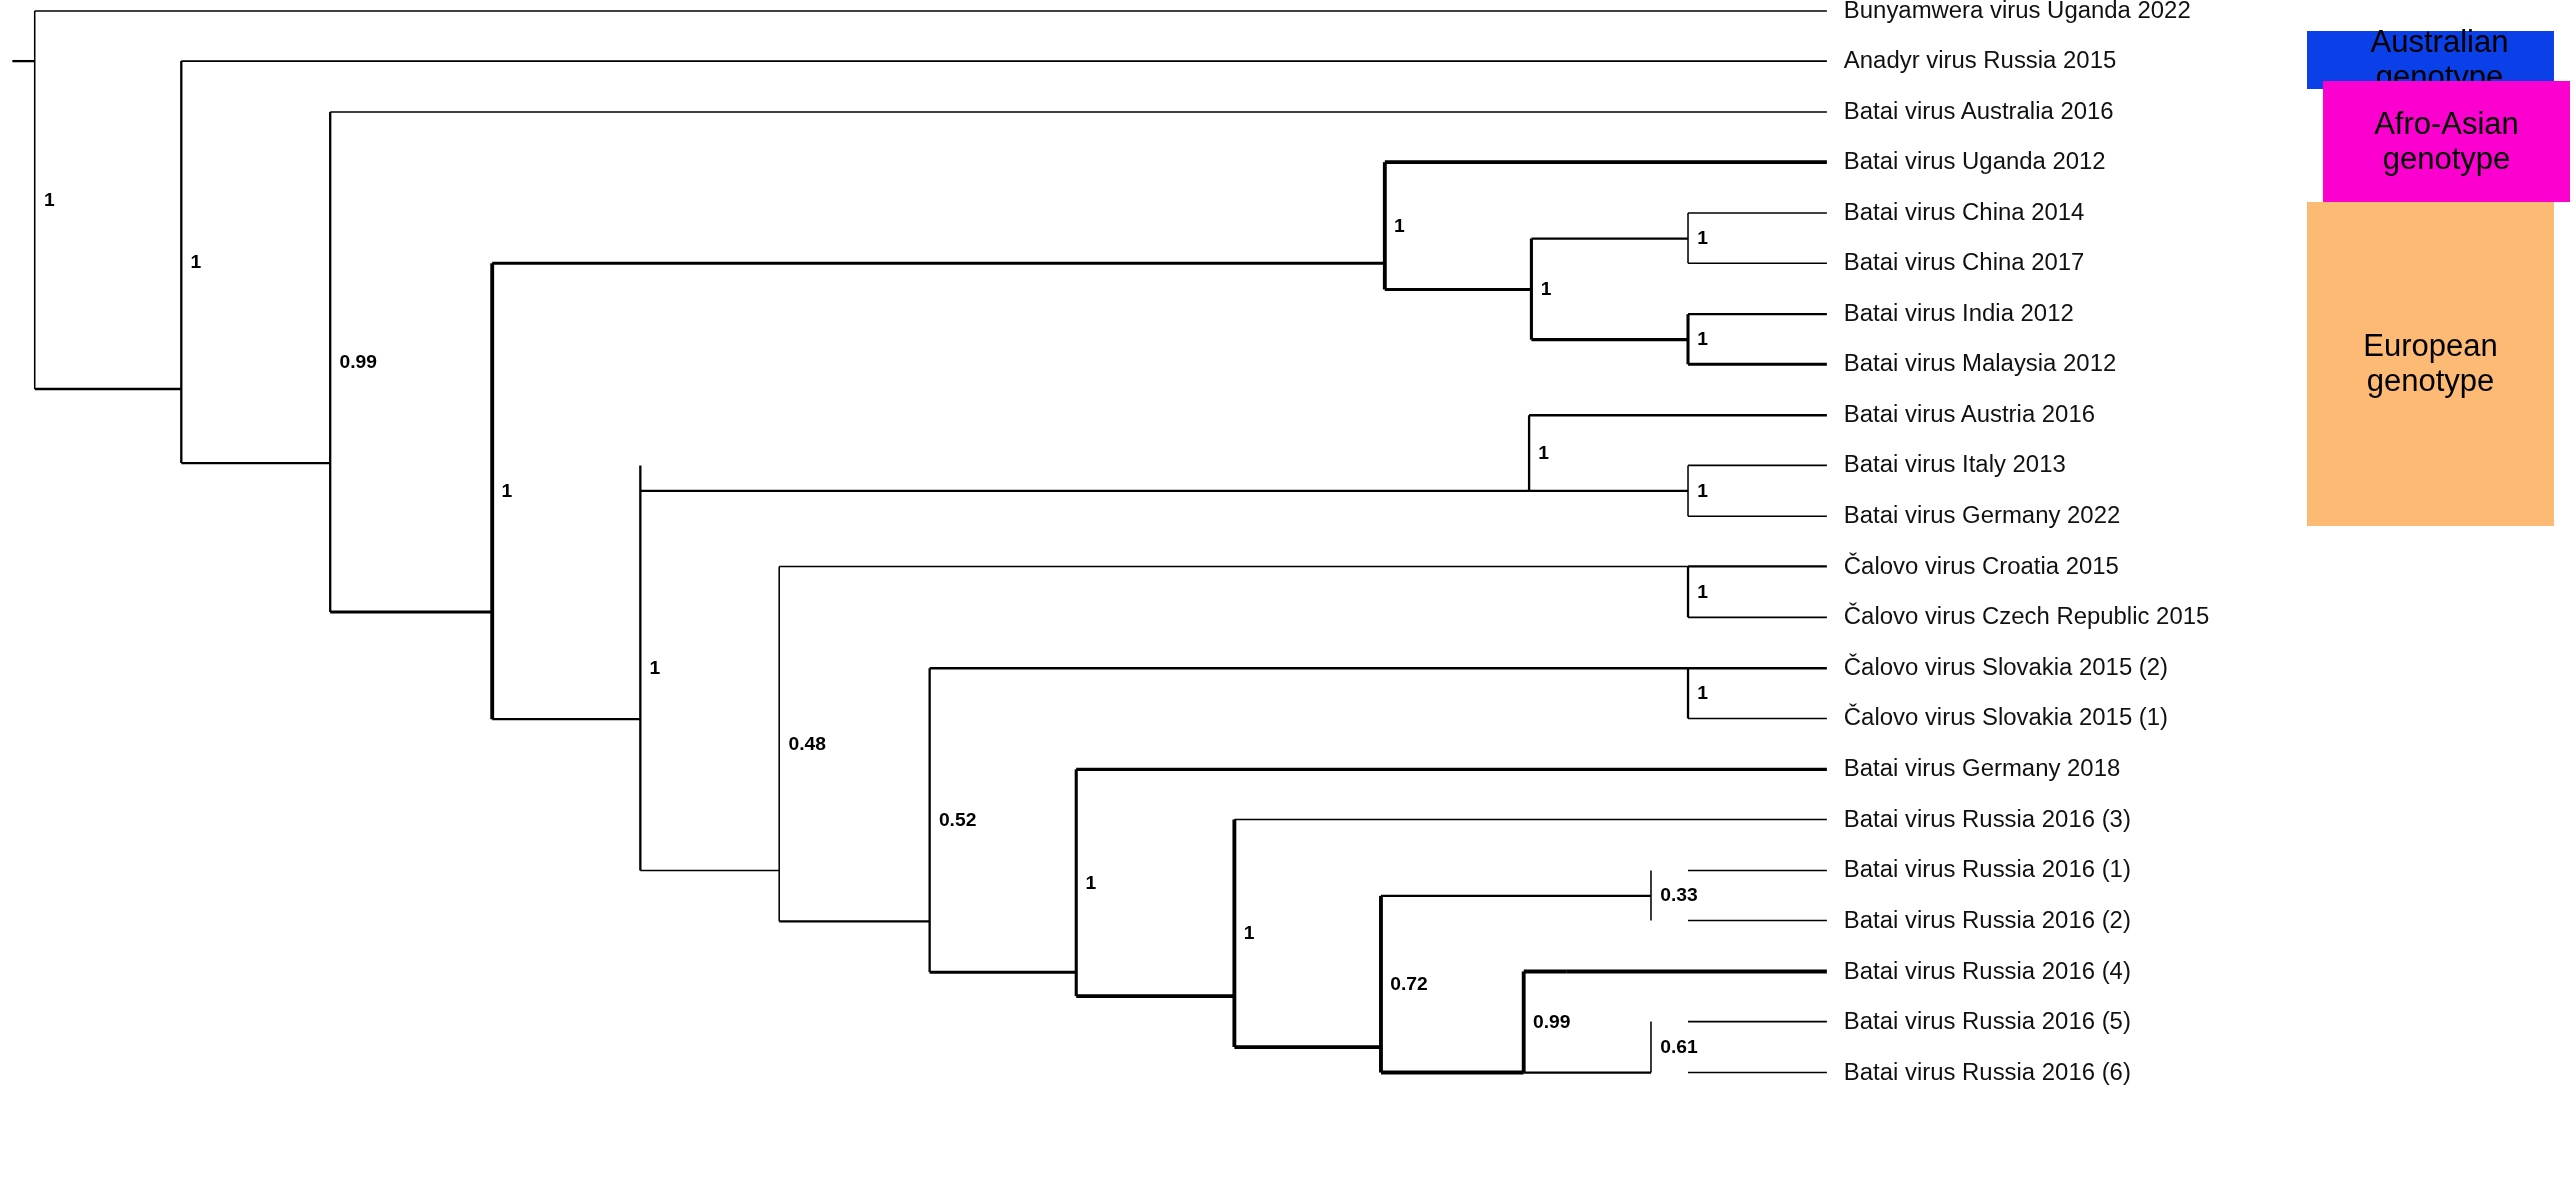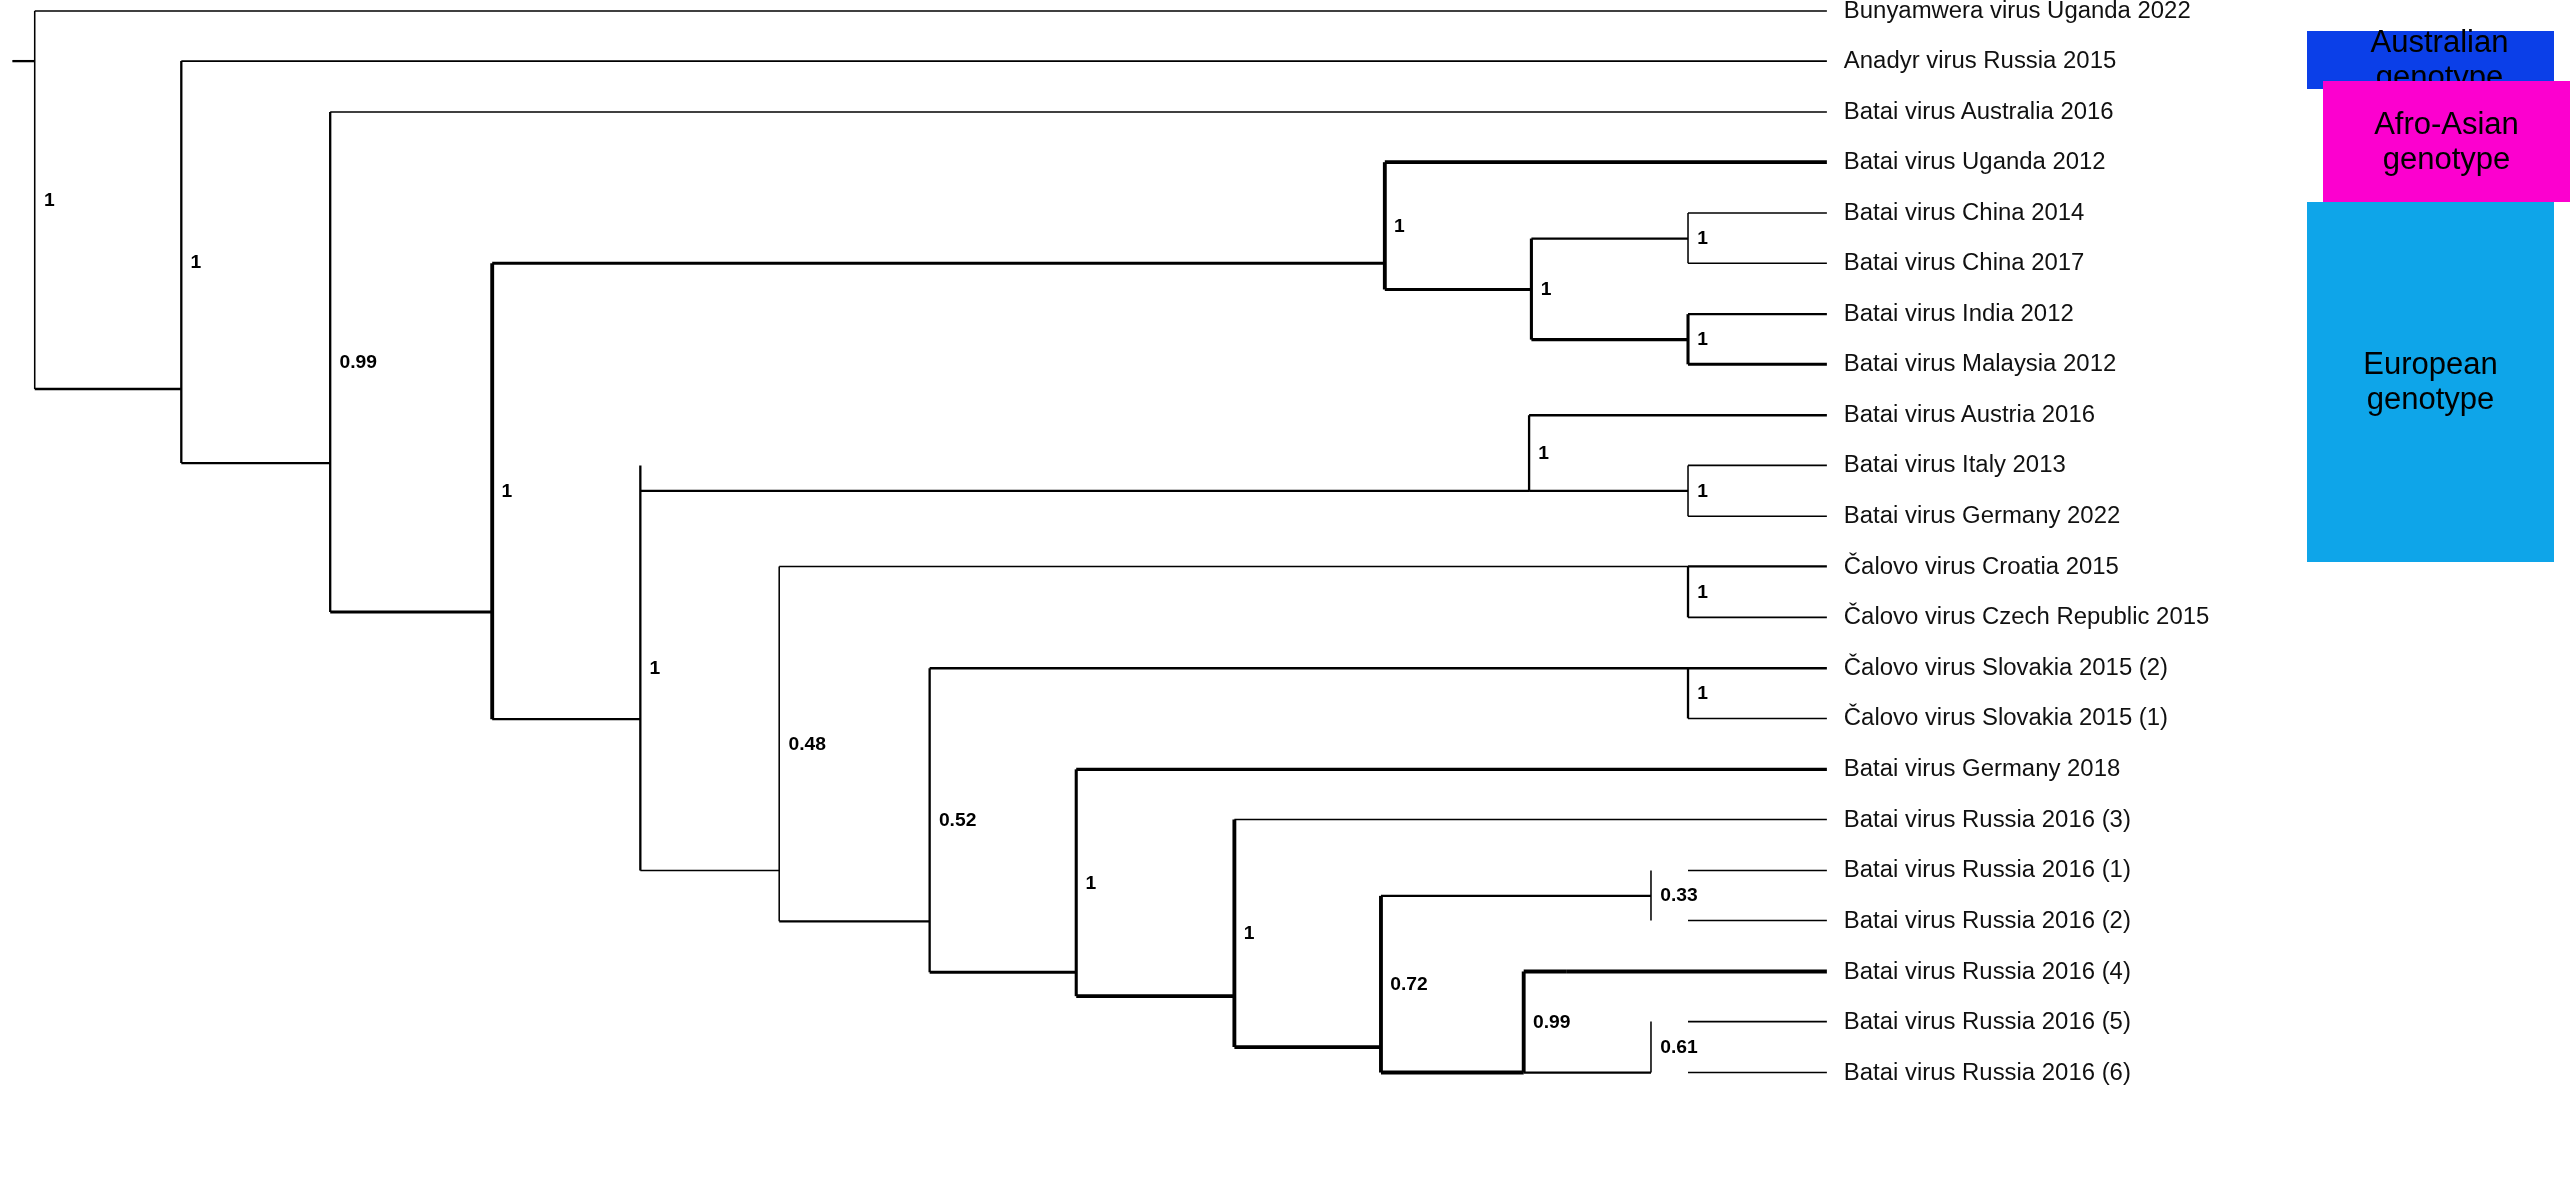--- a/index.html
+++ b/index.html
@@ -144,19 +144,19 @@
       </g>
   </svg>
 
   <div id="legend">
       <div class="legend-block" style="left: 2307px; width: 247px; top: 31px; height: 58px; background: rgb(11, 63, 232); padding-left: 18px;">
         <span class="legend-label">Australian<br>genotype</span>
       </div>
       <div class="legend-block" style="left: 2307px; width: 247px; top: 81px; height: 121px; background: rgb(252, 0, 207); margin-left: 16px;">
         <span class="legend-label">Afro-Asian<br>genotype</span>
       </div>
-      <div class="legend-block" style="left: 2307px; width: 247px; top: 202px; height: 360px; background: #0ea5e9;">
+      <div class="legend-block" style="left: 2307px; width: 247px; top: 202px; height: 324px; background: #fdba74;">
         <span class="legend-label">European<br>genotype</span>
       </div>
     </div>
 
 </div>
 
 
 </body></html>

